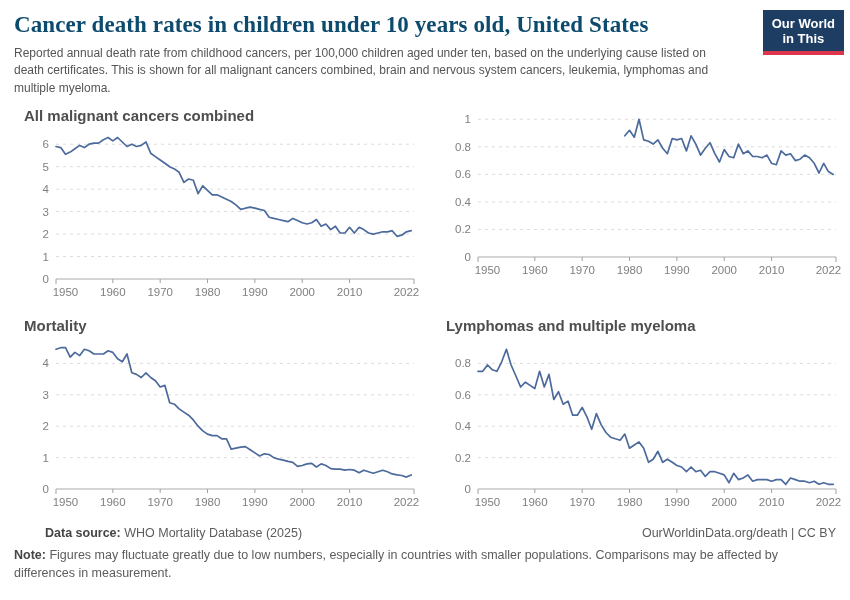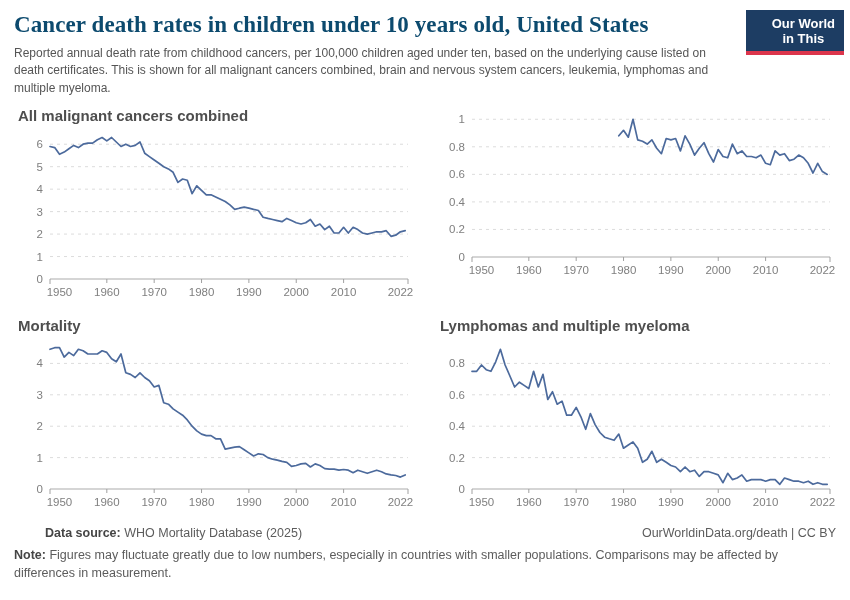--- a/index.html
+++ b/index.html
@@ -17,25 +17,25 @@
   }
   .chart-subtitle {
     margin-top:7px; font-size:12px; color:#555; line-height:1.42;
     max-width:705px;
   }
   .logo {
     position:absolute; top:10px; right:6px;
     display:flex; flex-direction:column; align-items:center; justify-content:center;
     background:#1d3d63; border-bottom:4px solid #dc354c;
     color:#fff; font-size:13px; font-weight:700; line-height:1.18;
-    padding:6px 9px 4px 26px; cursor:pointer;
+    padding:6px 9px 4px 9px; cursor:pointer;
   }
   .charts {
     display:grid; grid-template-columns:400px 400px; column-gap:22px; row-gap:8px;
-    padding:0 16px; margin-top:6px;
+    padding:0 22px; margin-top:6px;
   }
   .panel-title {
     font-size:15px; font-weight:700; color:#4e4e4e;
     margin:4px 0 1px 2px; line-height:1.15;
   }
   svg.chart { display:block; }
   svg.chart text { font-size:11.5px; fill:#7f7f7f; }
   .footer { padding:10px 14px 0 14px; }
   .source-row {
     display:flex; justify-content:space-between; align-items:baseline;

